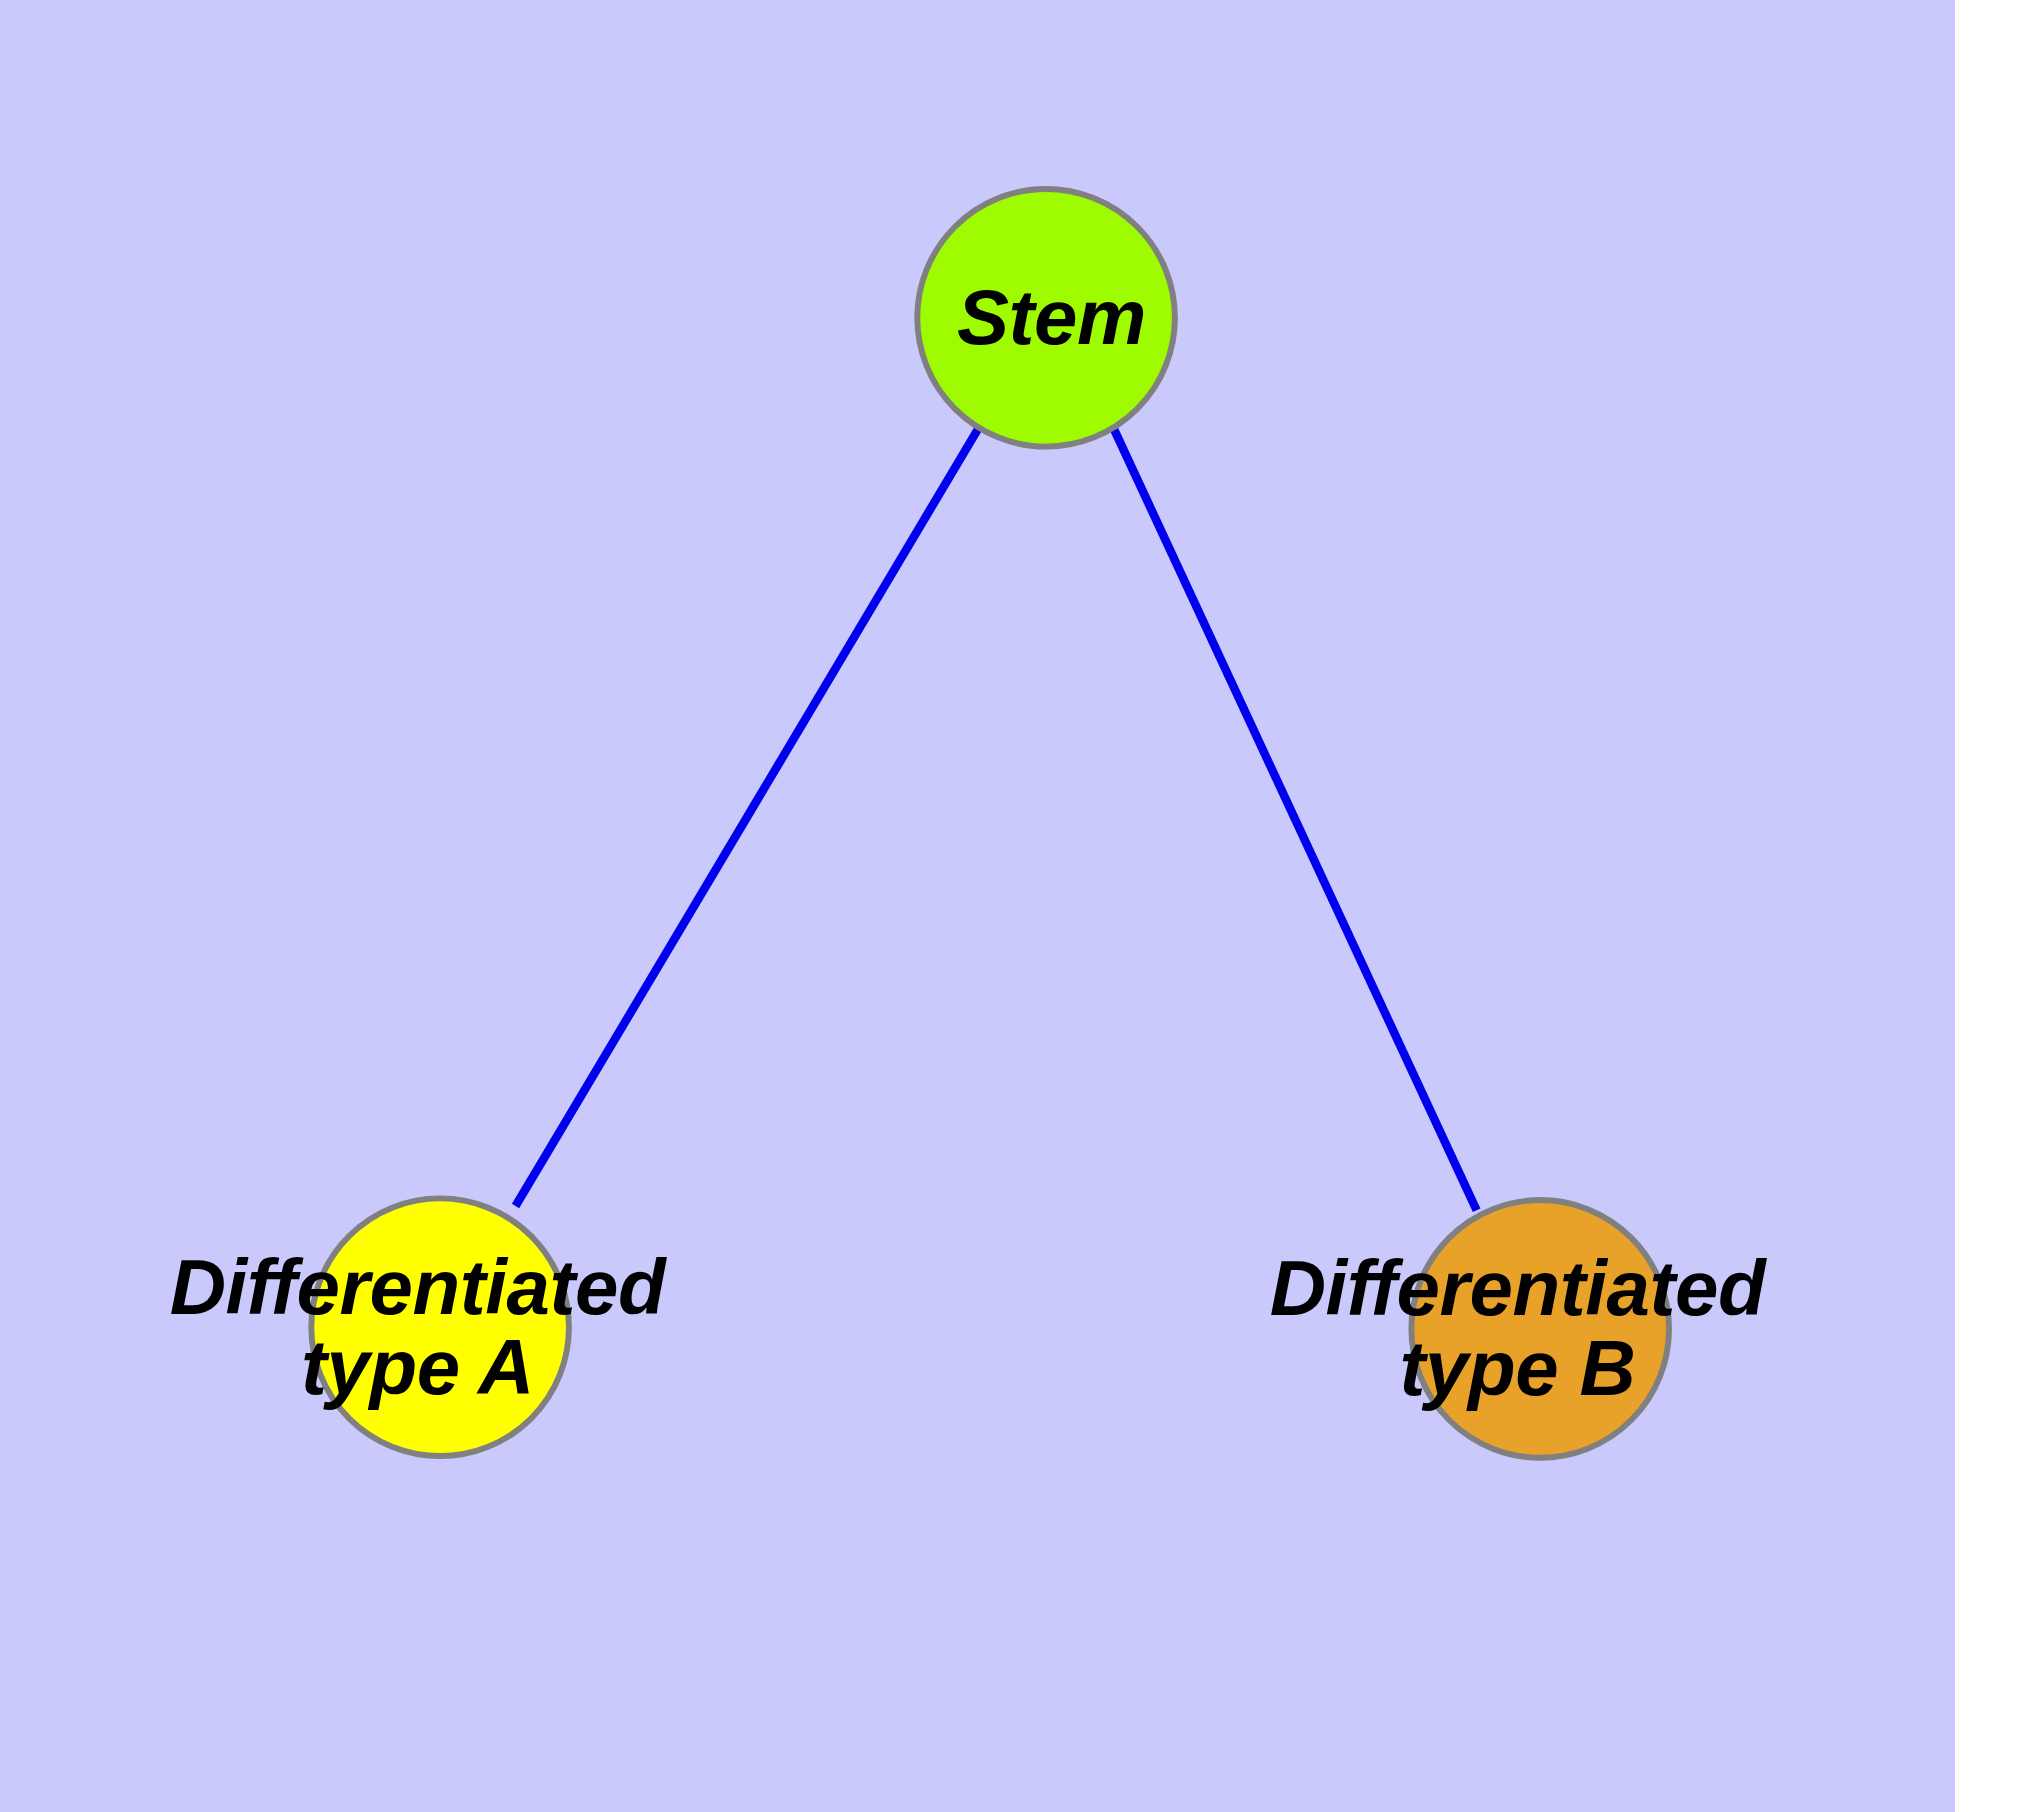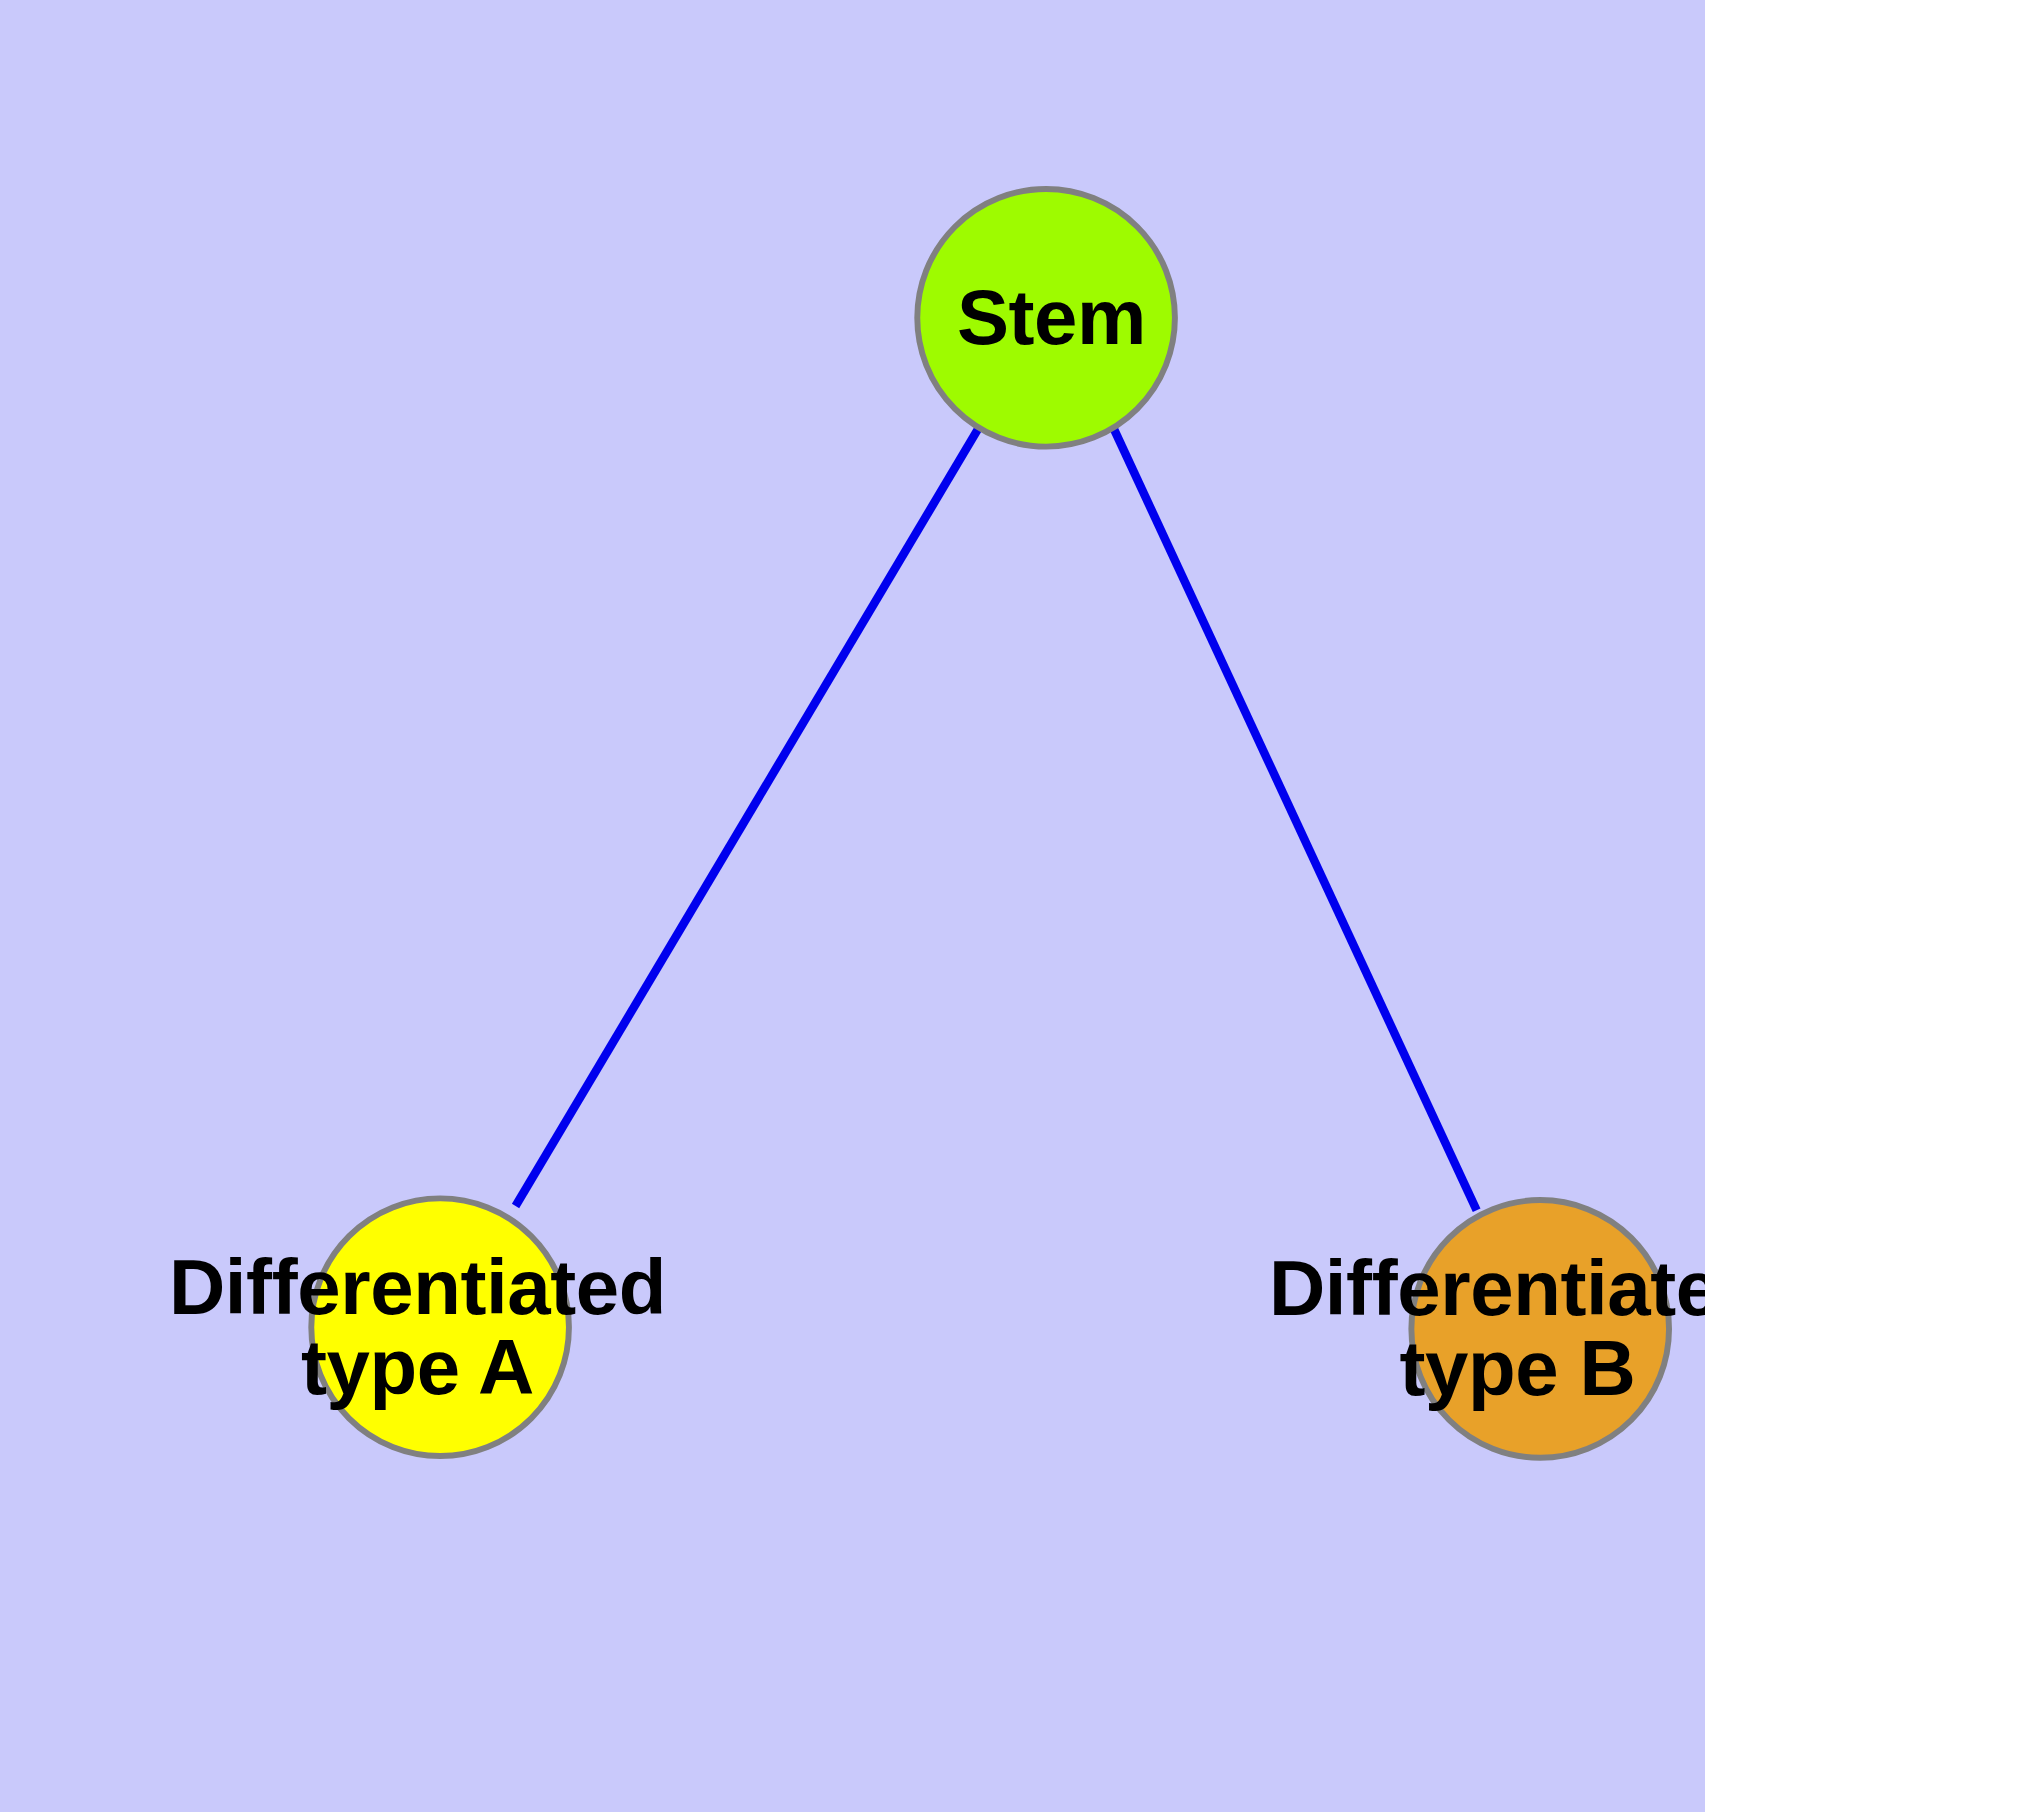--- a/index.html
+++ b/index.html
@@ -2,24 +2,25 @@
 <html style="font-size:13.6px"><head>
 <meta charset="utf-8">
 <style>
   html, body {
     margin: 0;
     padding: 0;
     background: #ffffff;
   }
   #canvas {
     position: relative;
-    width: 1705px;
+    width: 1955px;
     height: 1812px;
     overflow: hidden;
     font-family: "Liberation Sans", sans-serif;
+    font-style: italic;
   }
   #canvas-bg {
     position: absolute;
     inset: 0;
     background: #c9c9fb;
   }
   #graph-svg {
     position: absolute;
     top: 0;
     left: 0;

